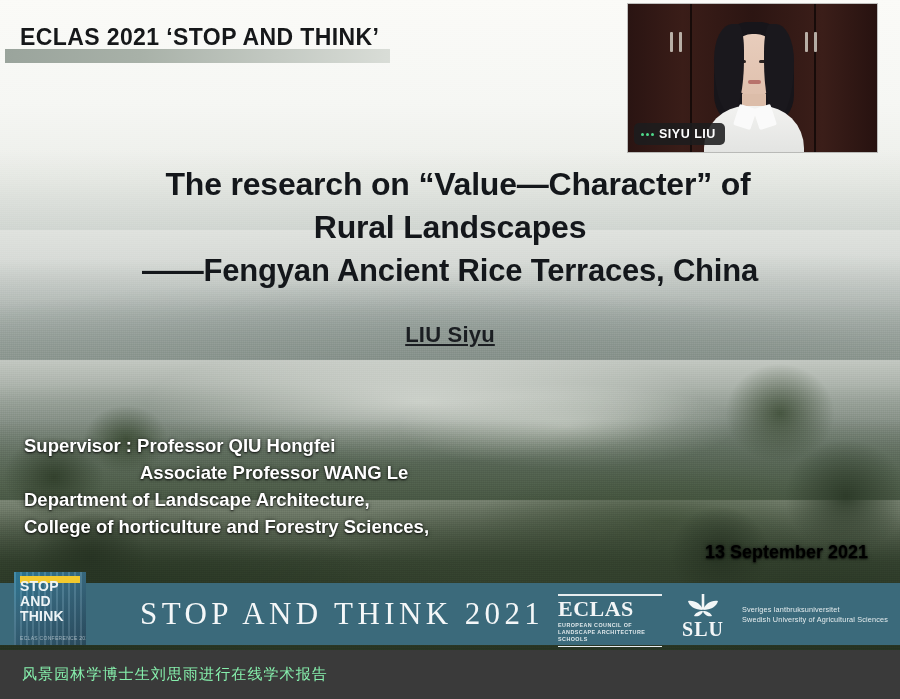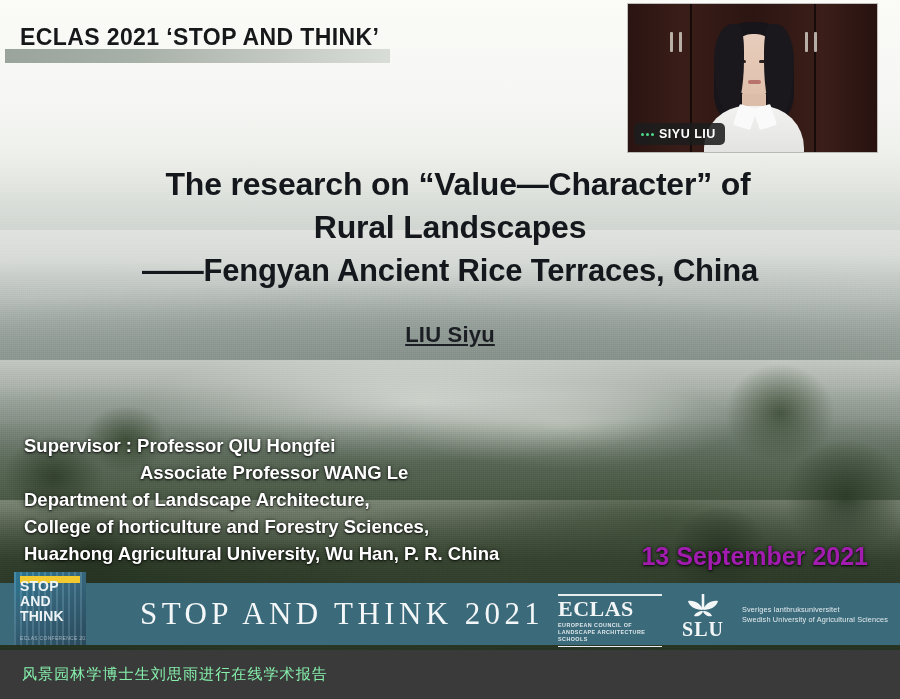--- a/index.html
+++ b/index.html
@@ -114,21 +114,21 @@
   #affiliation {
     position:absolute; left:24px; top:432px; width:620px; z-index:7;
     color:#ffffff; font-size:18.5px; font-weight:bold; line-height:27px;
     text-shadow:0 1px 2px rgba(0,0,0,.75), 0 0 4px rgba(0,0,0,.55);
   }
   #affiliation .ind { display:block; padding-left:116px; }
   #affiliation .ln  { display:block; }
 
   #slide-date {
     position:absolute; right:32px; top:542px; z-index:7;
-    color:#a21caf; font-size:25px; font-weight:bold;
+    color:#000000; font-size:18px; font-weight:bold;
     text-shadow:0 1px 2px rgba(0,0,0,.75), 0 0 4px rgba(0,0,0,.55);
   }
 
   
   #banner {
     position:absolute; left:0; top:583px; width:900px; height:62px;
     background:#3b6a7b; z-index:8; display:flex; align-items:center;
   }
   #banner-logo {
     position:absolute; left:14px; top:-11px; width:72px; height:73px;
@@ -282,21 +282,20 @@
       <span class="tl" id="title-line-3">——Fengyan Ancient Rice Terraces, China</span>
     </div>
 
     <div id="author">LIU Siyu</div>
 
     <div id="affiliation">
       <span class="ln">Supervisor : Professor QIU Hongfei</span>
       <span class="ind">Associate Professor WANG Le</span>
       <span class="ln">Department of Landscape Architecture,</span>
       <span class="ln">College of horticulture and Forestry Sciences,</span>
-      <span class="ln">Huazhong Agricultural University, Wu Han, P. R. China</span>
     </div>
 
     <div id="slide-date">13 September 2021</div>
 
     <div id="banner">
 
       <div id="banner-logo">
         <div class="bl-streaks"></div>
         <div class="bl-bar"></div>
         <div class="bl-text">

